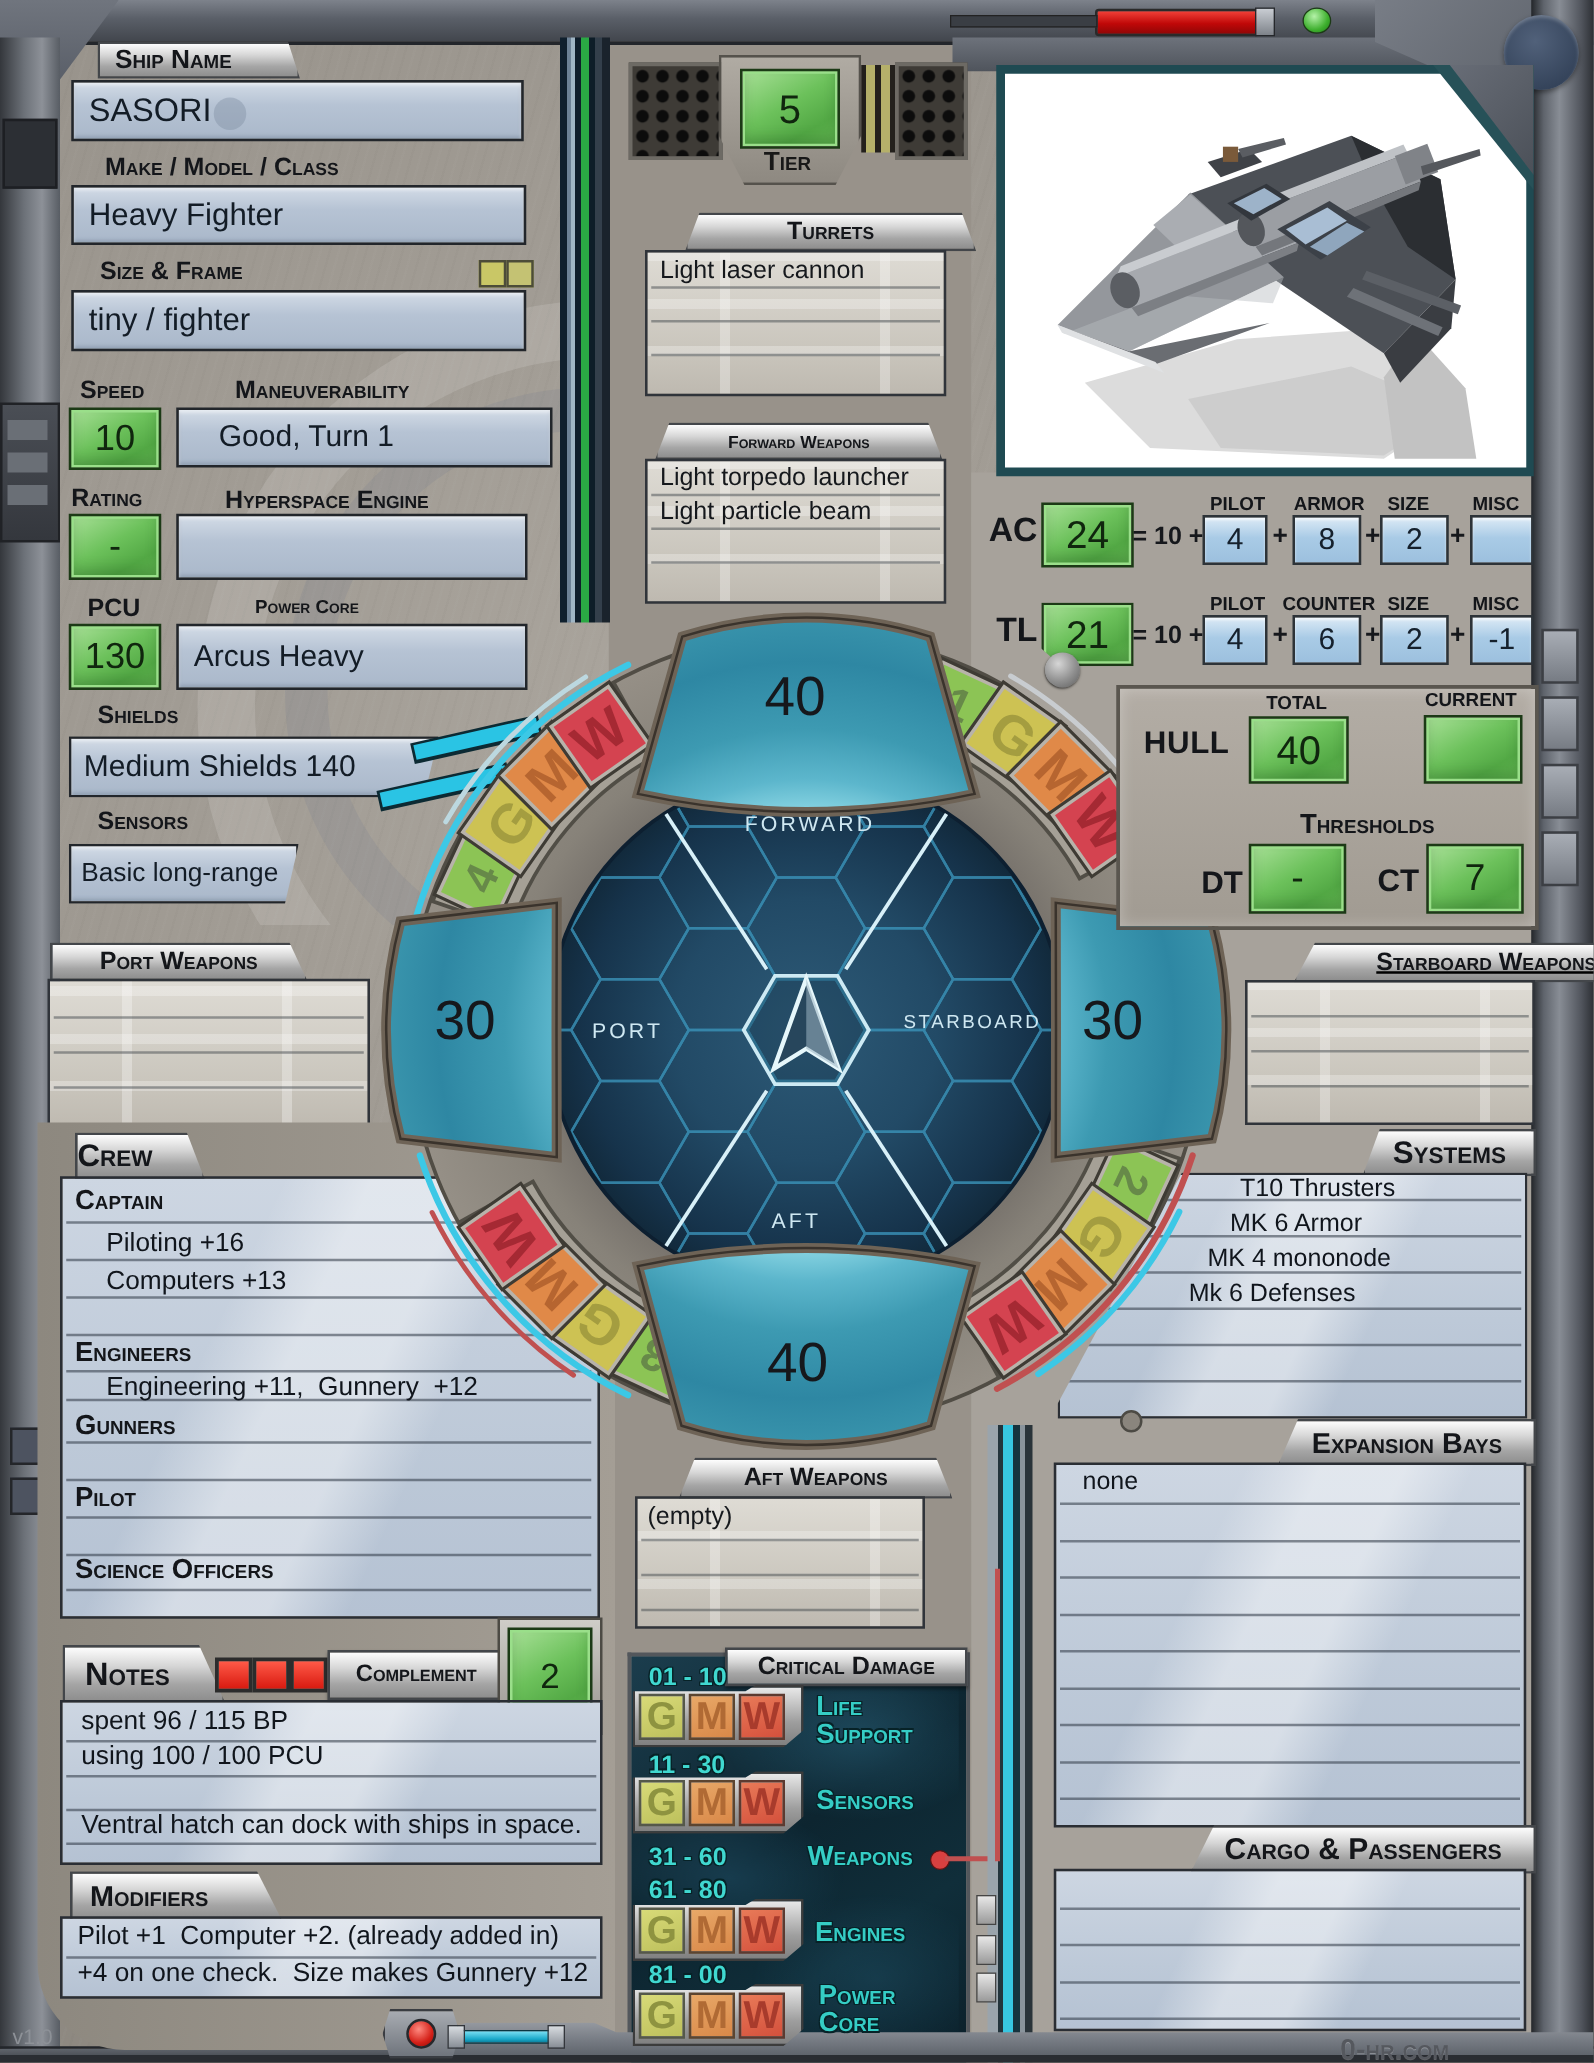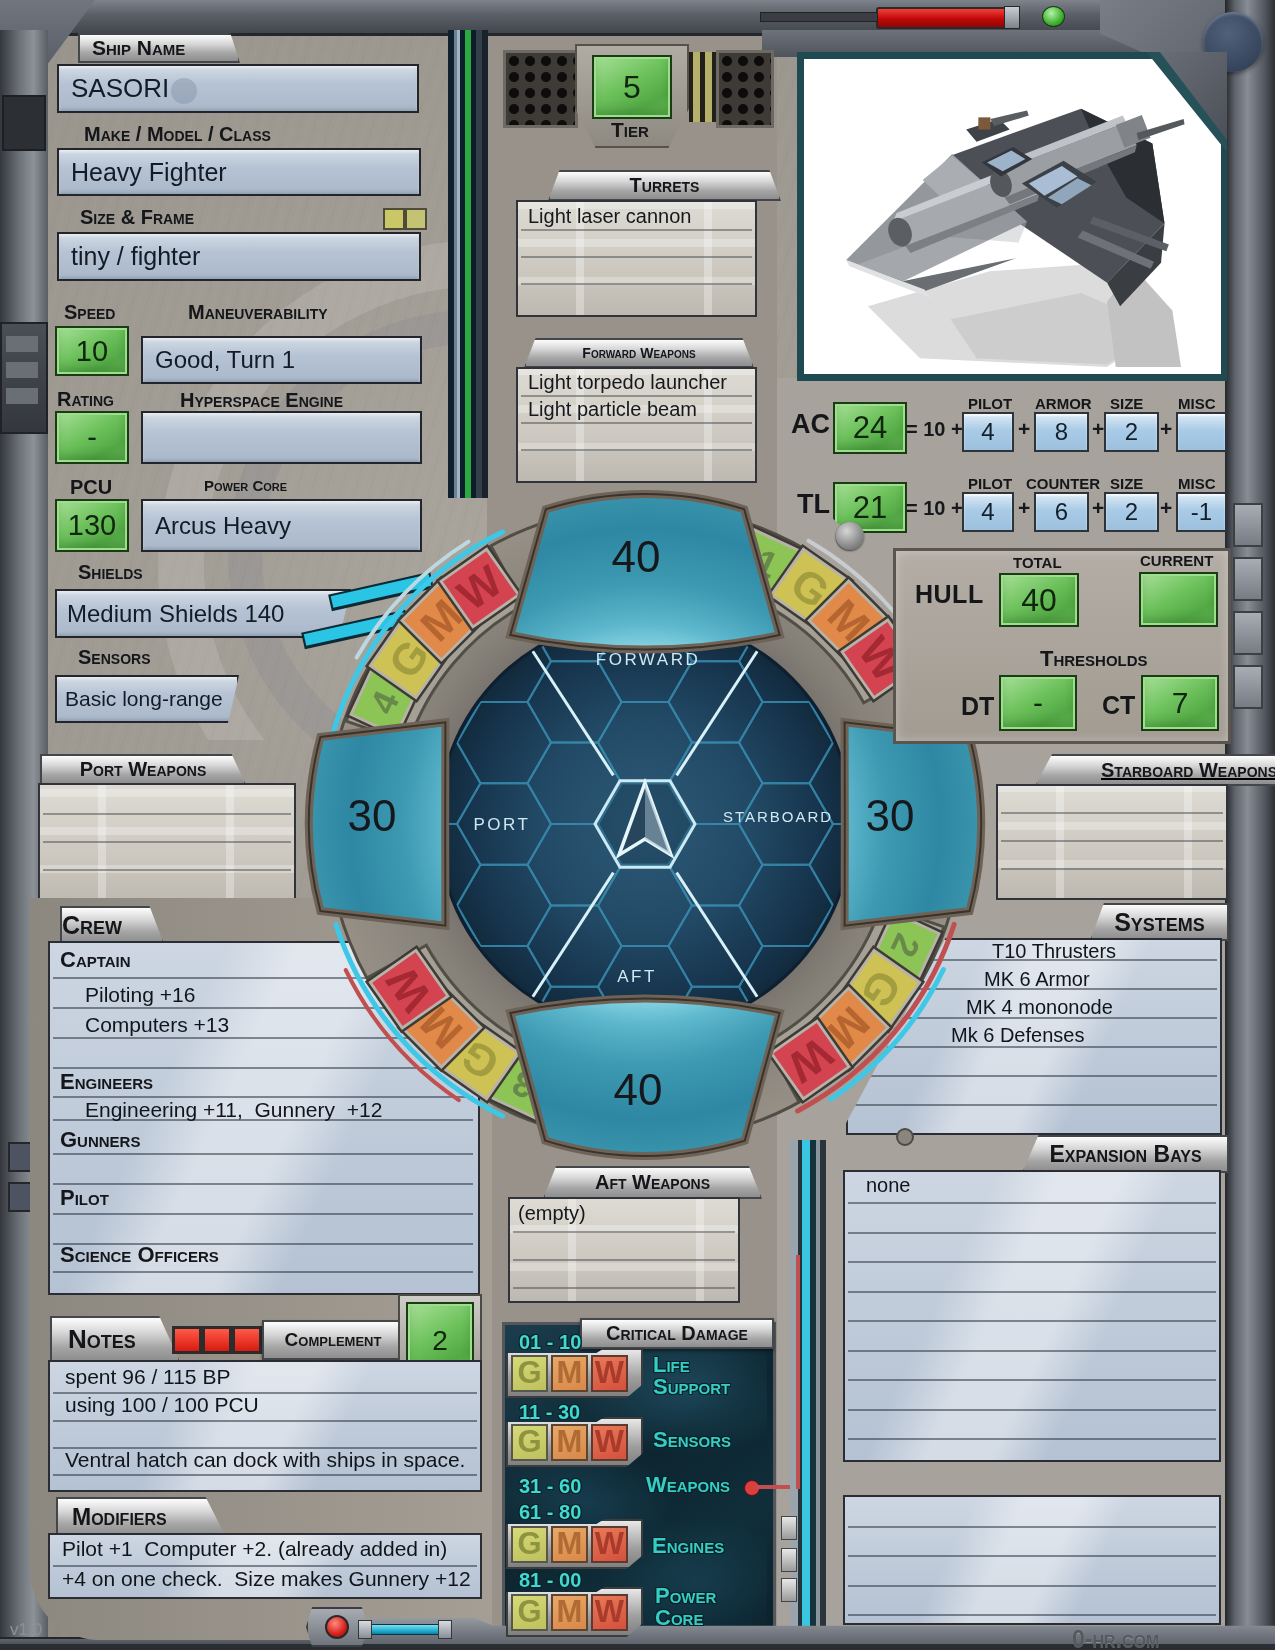--- a/index.html
+++ b/index.html
@@ -126,21 +126,21 @@
 <div class="fld" style="position:absolute;left:57px;top:232px;width:360px;height:45px;">
  <span style="font-size:25px;margin-left:12px;">tiny / fighter</span>
     </div>
 
 <div class="lab t" style="left:64px;top:301px;font-size:20px;">Speed</div>
 
 <div class="grn" style="position:absolute;left:55px;top:326px;width:70px;height:46px;font-size:29px;">10</div>
 
 <div class="lab t" style="left:188px;top:301px;font-size:20px;">Maneuverability</div>
 
-<div class="fld" style="position:absolute;left:141px;top:336px;width:277px;height:44px;">
+<div class="fld" style="position:absolute;left:141px;top:326px;width:277px;height:44px;padding-left:20px;">
  <span style="font-size:24px;margin-left:12px;">Good, Turn 1</span>
     </div>
 
 <div class="lab t" style="left:57px;top:388px;font-size:20px;">Rating</div>
 
 <div class="grn" style="position:absolute;left:55px;top:411px;width:70px;height:49px;font-size:29px;">-</div>
 
 <div class="lab t" style="left:180px;top:389px;font-size:20px;">Hyperspace Engine</div>
 
 <div class="fld" style="position:absolute;left:141px;top:411px;width:277px;height:49px;"></div>
@@ -682,20 +682,24 @@
       <div class="ln" style="top:119px;"></div>
  <div class="ln" style="top:148px;"></div>
       <div class="ln" style="top:178px;"></div>
  <div class="ln" style="top:207px;"></div>
       <div class="ln" style="top:237px;"></div>
  <div class="ln" style="top:266px;"></div>
 </div>
 
 <div class="t" style="left:866px;top:1174px;font-size:20px;color:#10151c;">none</div>
 
+<div class="tab" style="position:absolute;left:952px;top:1460px;width:273px;height:35px;
+ clip-path:polygon(7% 0,100% 0,100% 100%,0 100%);justify-content:center;">
+ <span class="lab" style="font-size:24px;">Cargo &amp; Passengers</span>
+    </div>
 
 <div class="lpan" style="position:absolute;left:843px;top:1495px;width:374px;height:126px;">
  <div class="ln" style="top:29px;"></div>
       <div class="ln" style="top:58px;"></div>
  <div class="ln" style="top:88px;"></div>
       <div class="ln" style="top:117px;"></div>
 </div>
 
 <div class="t lab" style="left:1072px;top:1626px;font-size:23px;color:#55585e;z-index:7;text-shadow:0 1px 0 rgba(255,255,255,.25);">0-hr.com</div>
 

